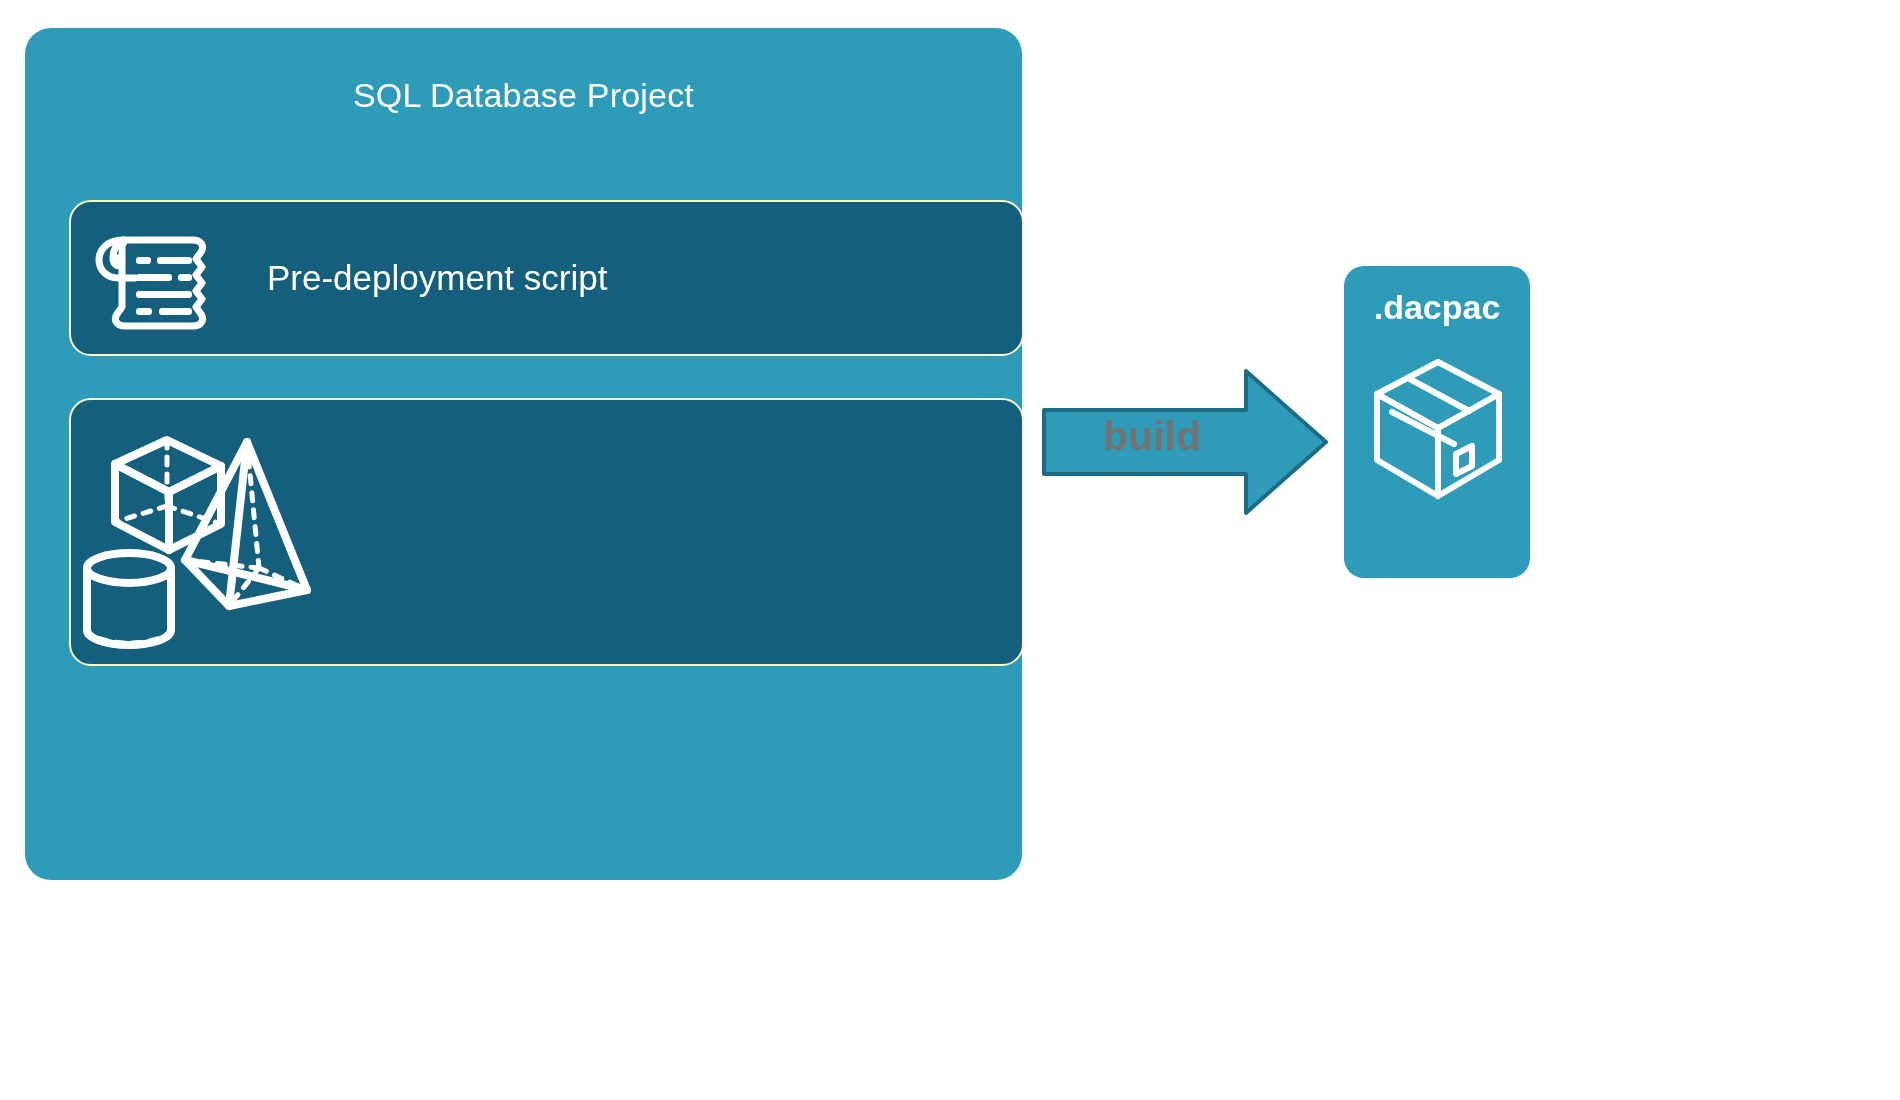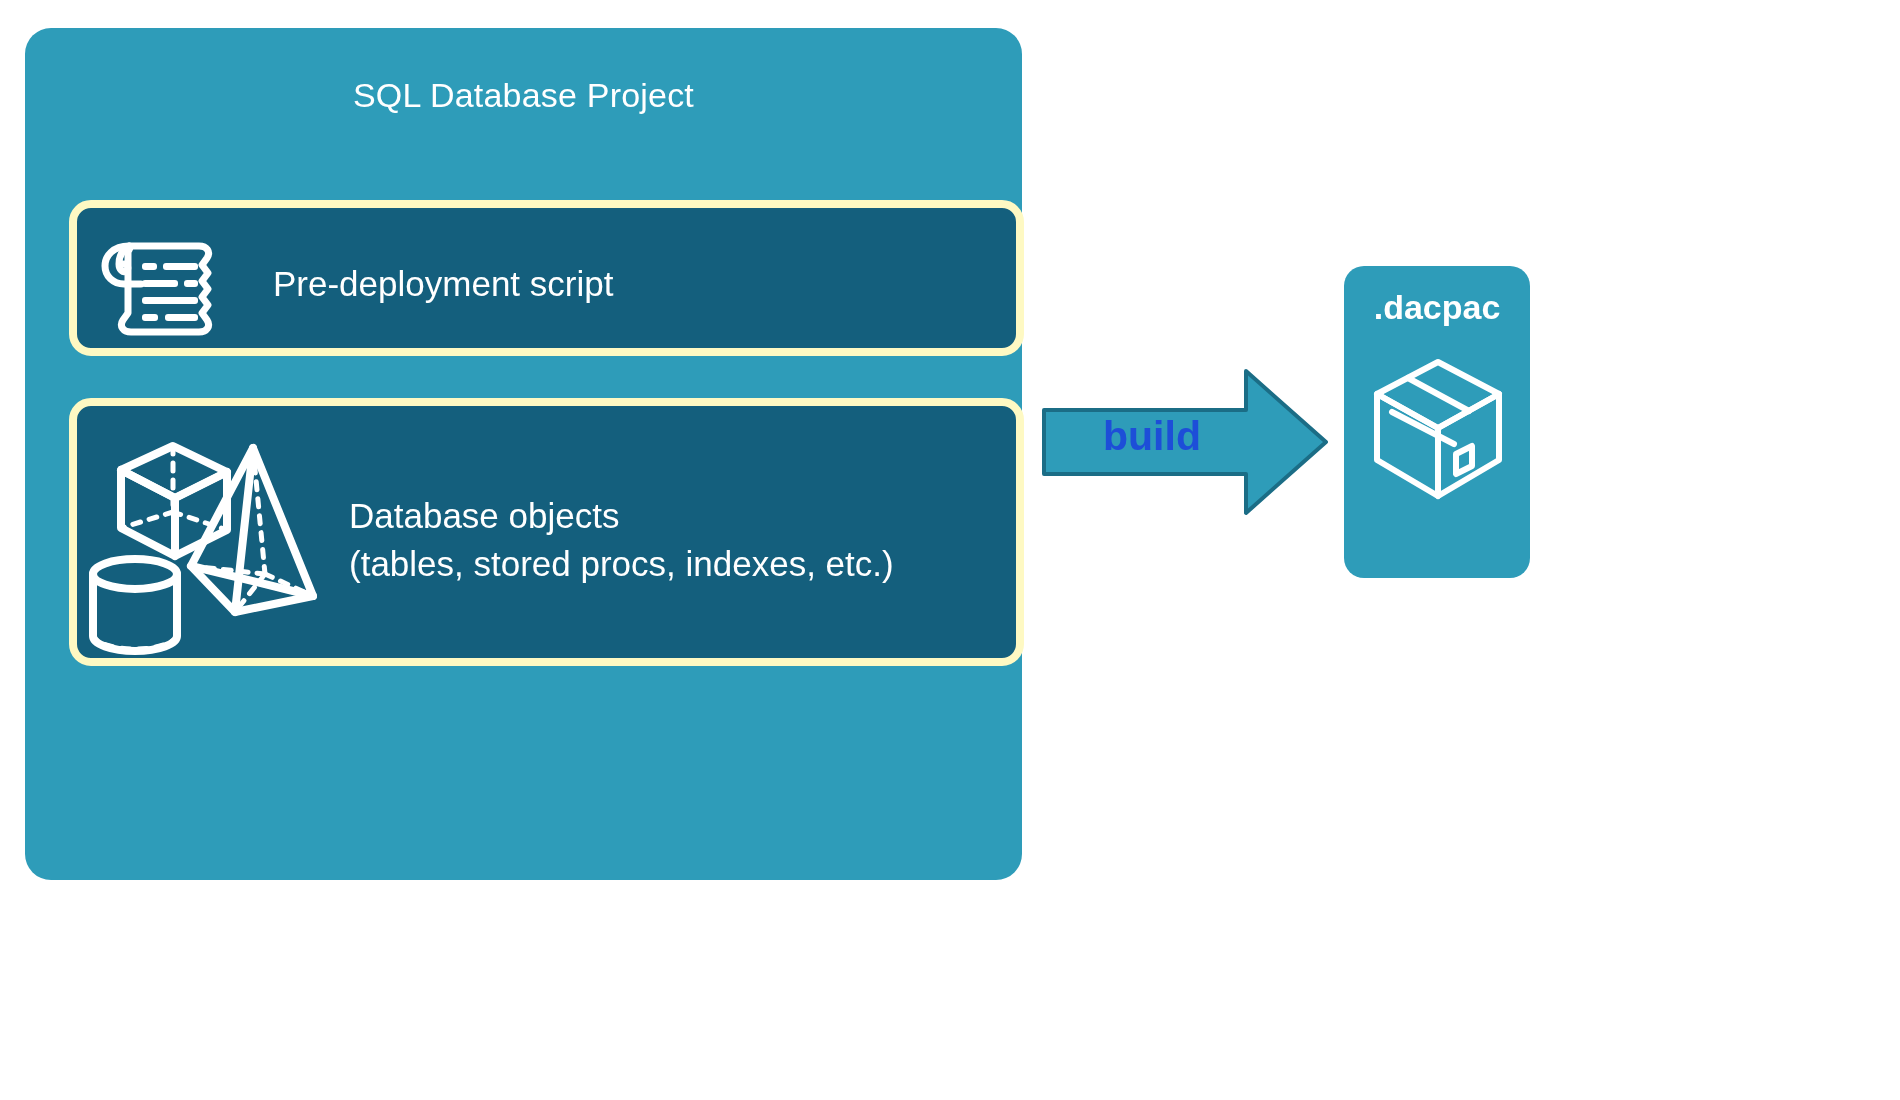--- a/index.html
+++ b/index.html
@@ -31,21 +31,21 @@
     line-height: 58px;
     white-space: nowrap;
   }
 
   
   .card {
     position: absolute;
     left: 44px;
     width: 955px;
     background: #145f7d;
-    border: 8px solid #fef9c3;
+    border: 2px solid #fef9c3;
     border-radius: 22px;
   }
   .card.card-pre  { top: 172px;  height: 156px; }
   .card.card-obj  { top: 370px;  height: 268px; }
   .card.card-post { top: 682px;  height: 156px; }
 
   .card-label {
     position: absolute;
     color: #ffffff;
     font-size: 35px;
@@ -65,21 +65,21 @@
   .build-arrow {
     position: absolute;
     left: 1042px; top: 368px;
     width: 286px; height: 148px;
   }
   .build-arrow-label {
     position: absolute;
     left: 1042px; top: 412px;
     width: 220px;
     text-align: center;
-    color: #1d4ed8;
+    color: #737373;
     font-size: 41px;
     font-weight: bold;
     line-height: 48px;
     white-space: nowrap;
     pointer-events: none;
   }
 
   
   .dacpac-panel {
     position: absolute;
@@ -167,22 +167,20 @@
 
           <g fill="none" stroke="#ffffff" stroke-width="8" stroke-linejoin="round" stroke-linecap="round">
             <ellipse cx="48" cy="152" rx="42" ry="15"></ellipse>
             <path d="M6 152 L6 214 C6 222 24 229 48 229 C72 229 90 222 90 214 L90 152"></path>
           </g>
           <g fill="none" stroke="#ffffff" stroke-width="5" stroke-linecap="round" stroke-dasharray="8 9">
             <path d="M6 212 A42 15 0 0 0 90 212"></path>
           </g>
         </svg>
       </div>
-      <div class="card-label">Database objects
-(tables, stored procs, indexes, etc.)</div>
     </div>
 
 
   </div>
 
   <div class="build-arrow">
     <svg viewBox="0 0 286 148" width="286" height="148" aria-hidden="true">
       <polygon points="2,42 204,42 204,3 284,74 204,145 204,106 2,106" fill="#2e9cb9" stroke="#1b6d86" stroke-width="4" stroke-linejoin="round"></polygon>
     </svg>
   </div>

